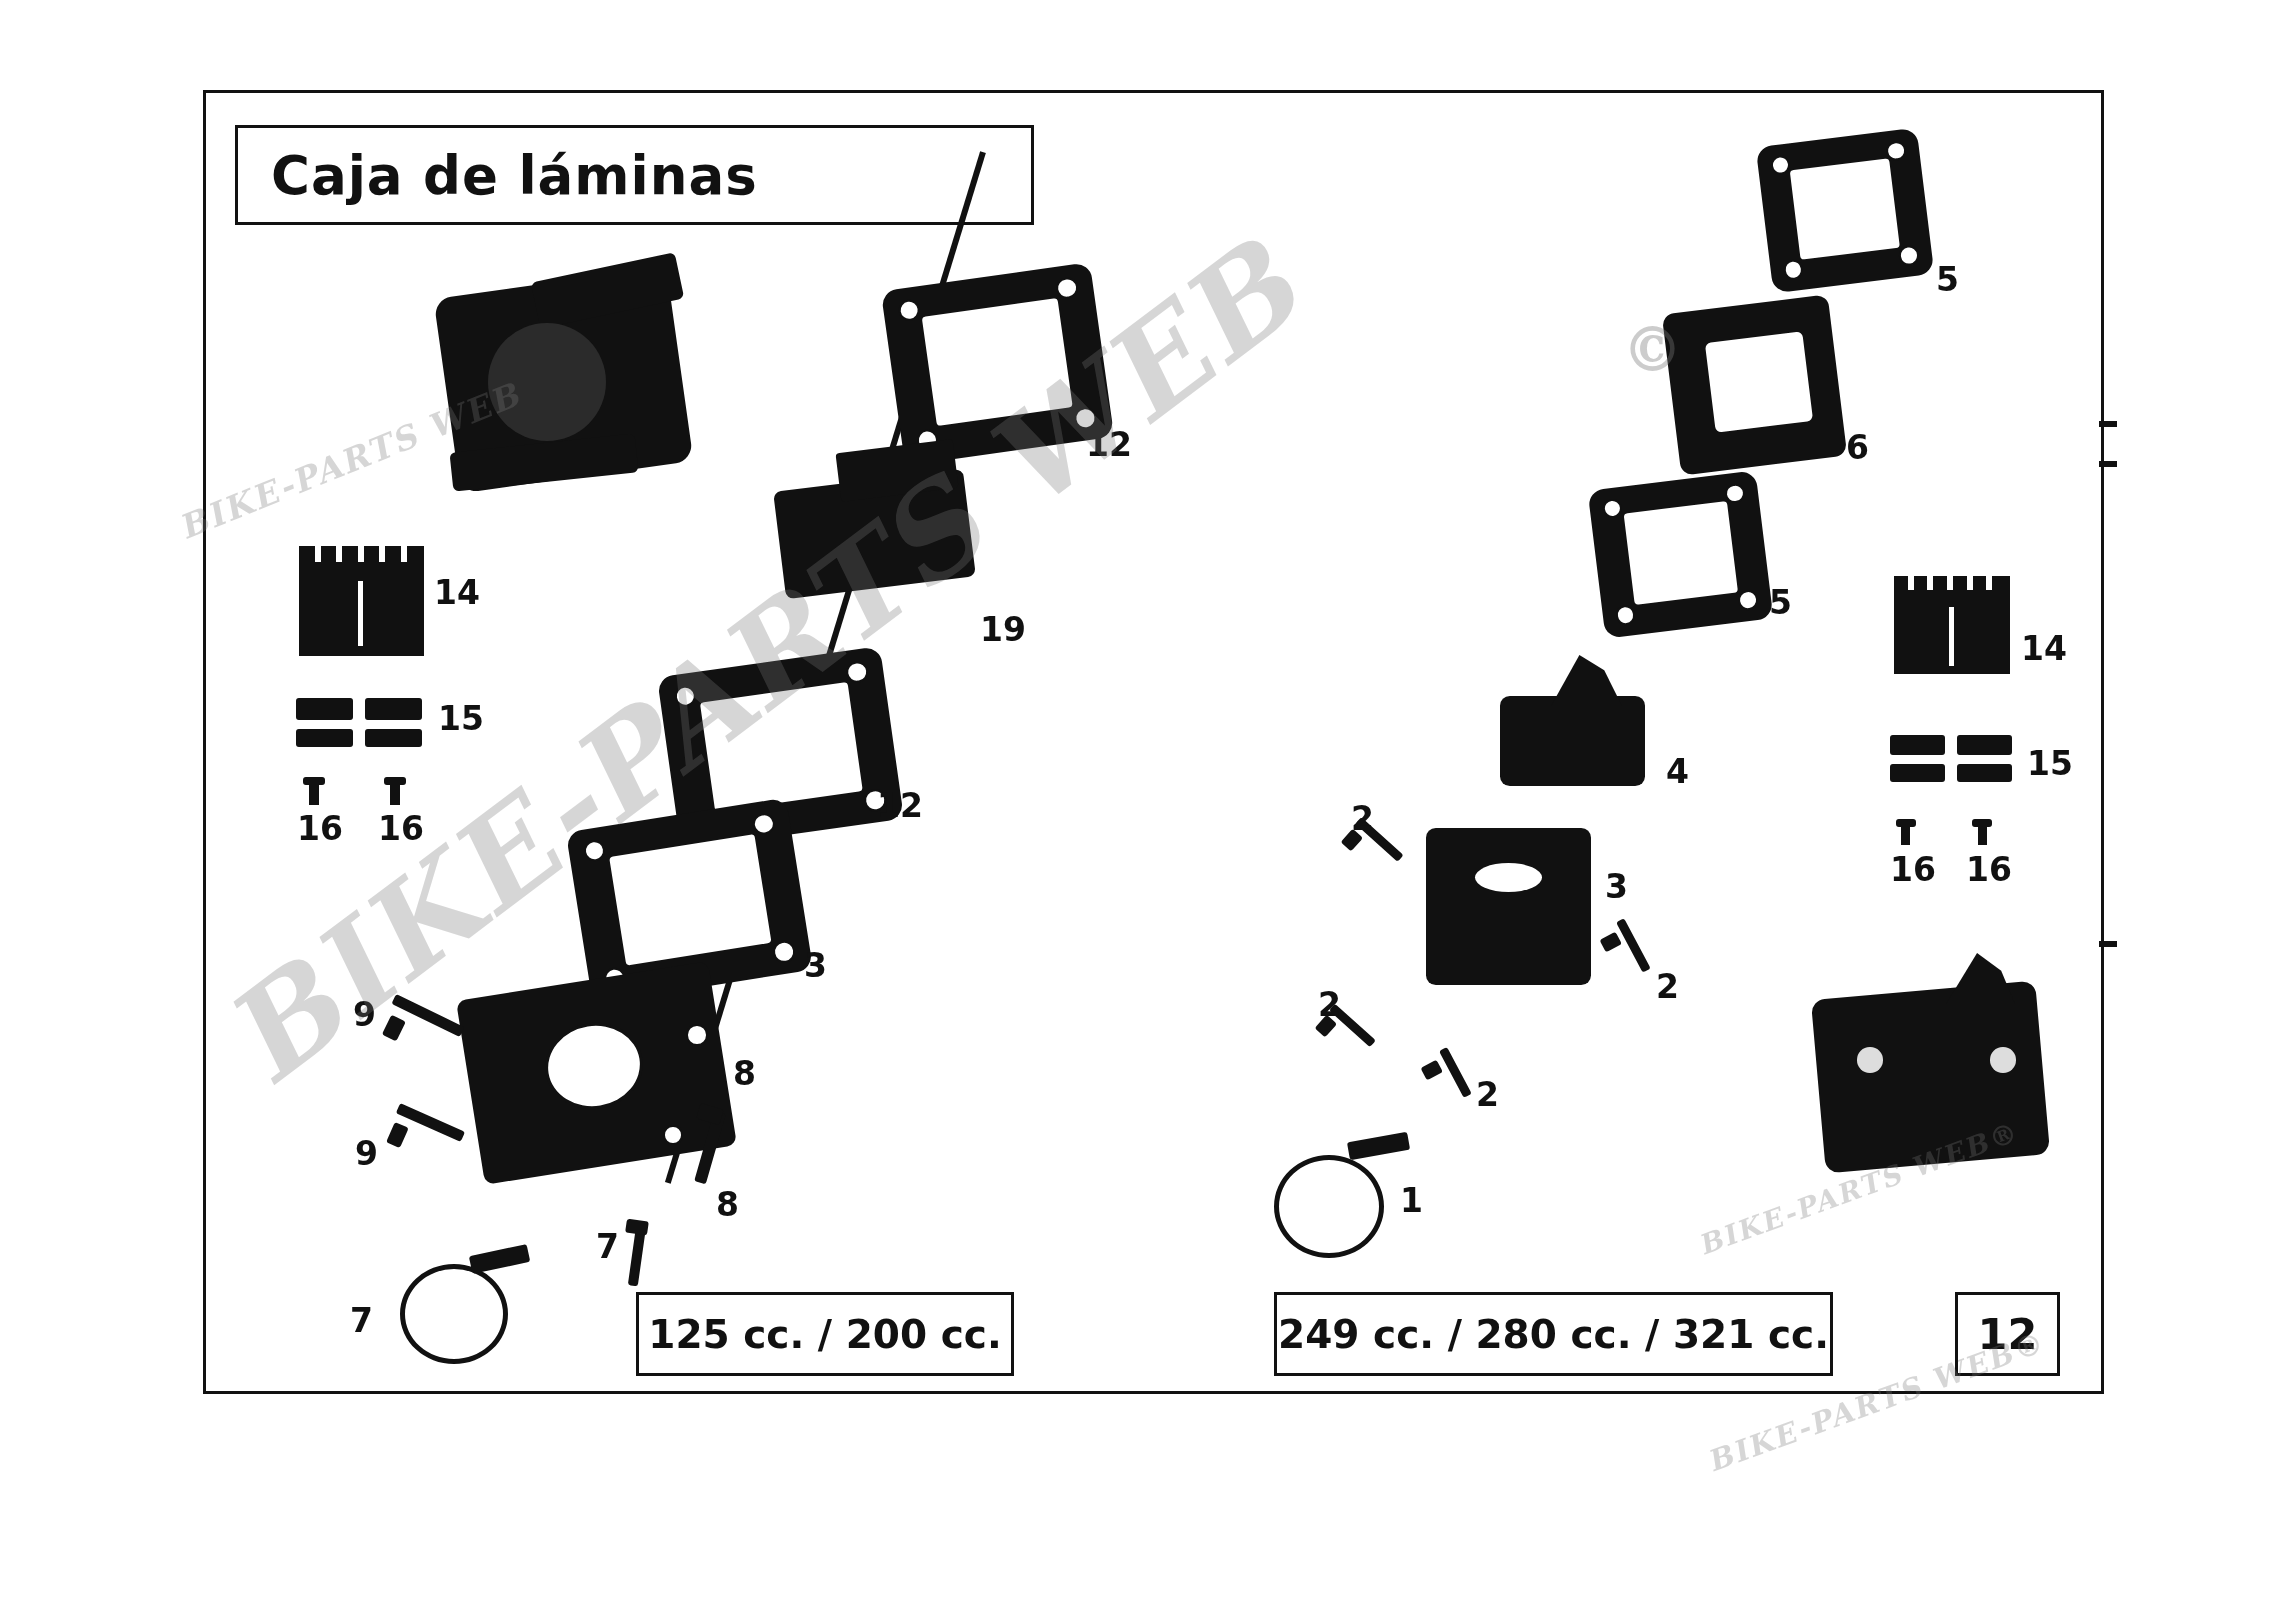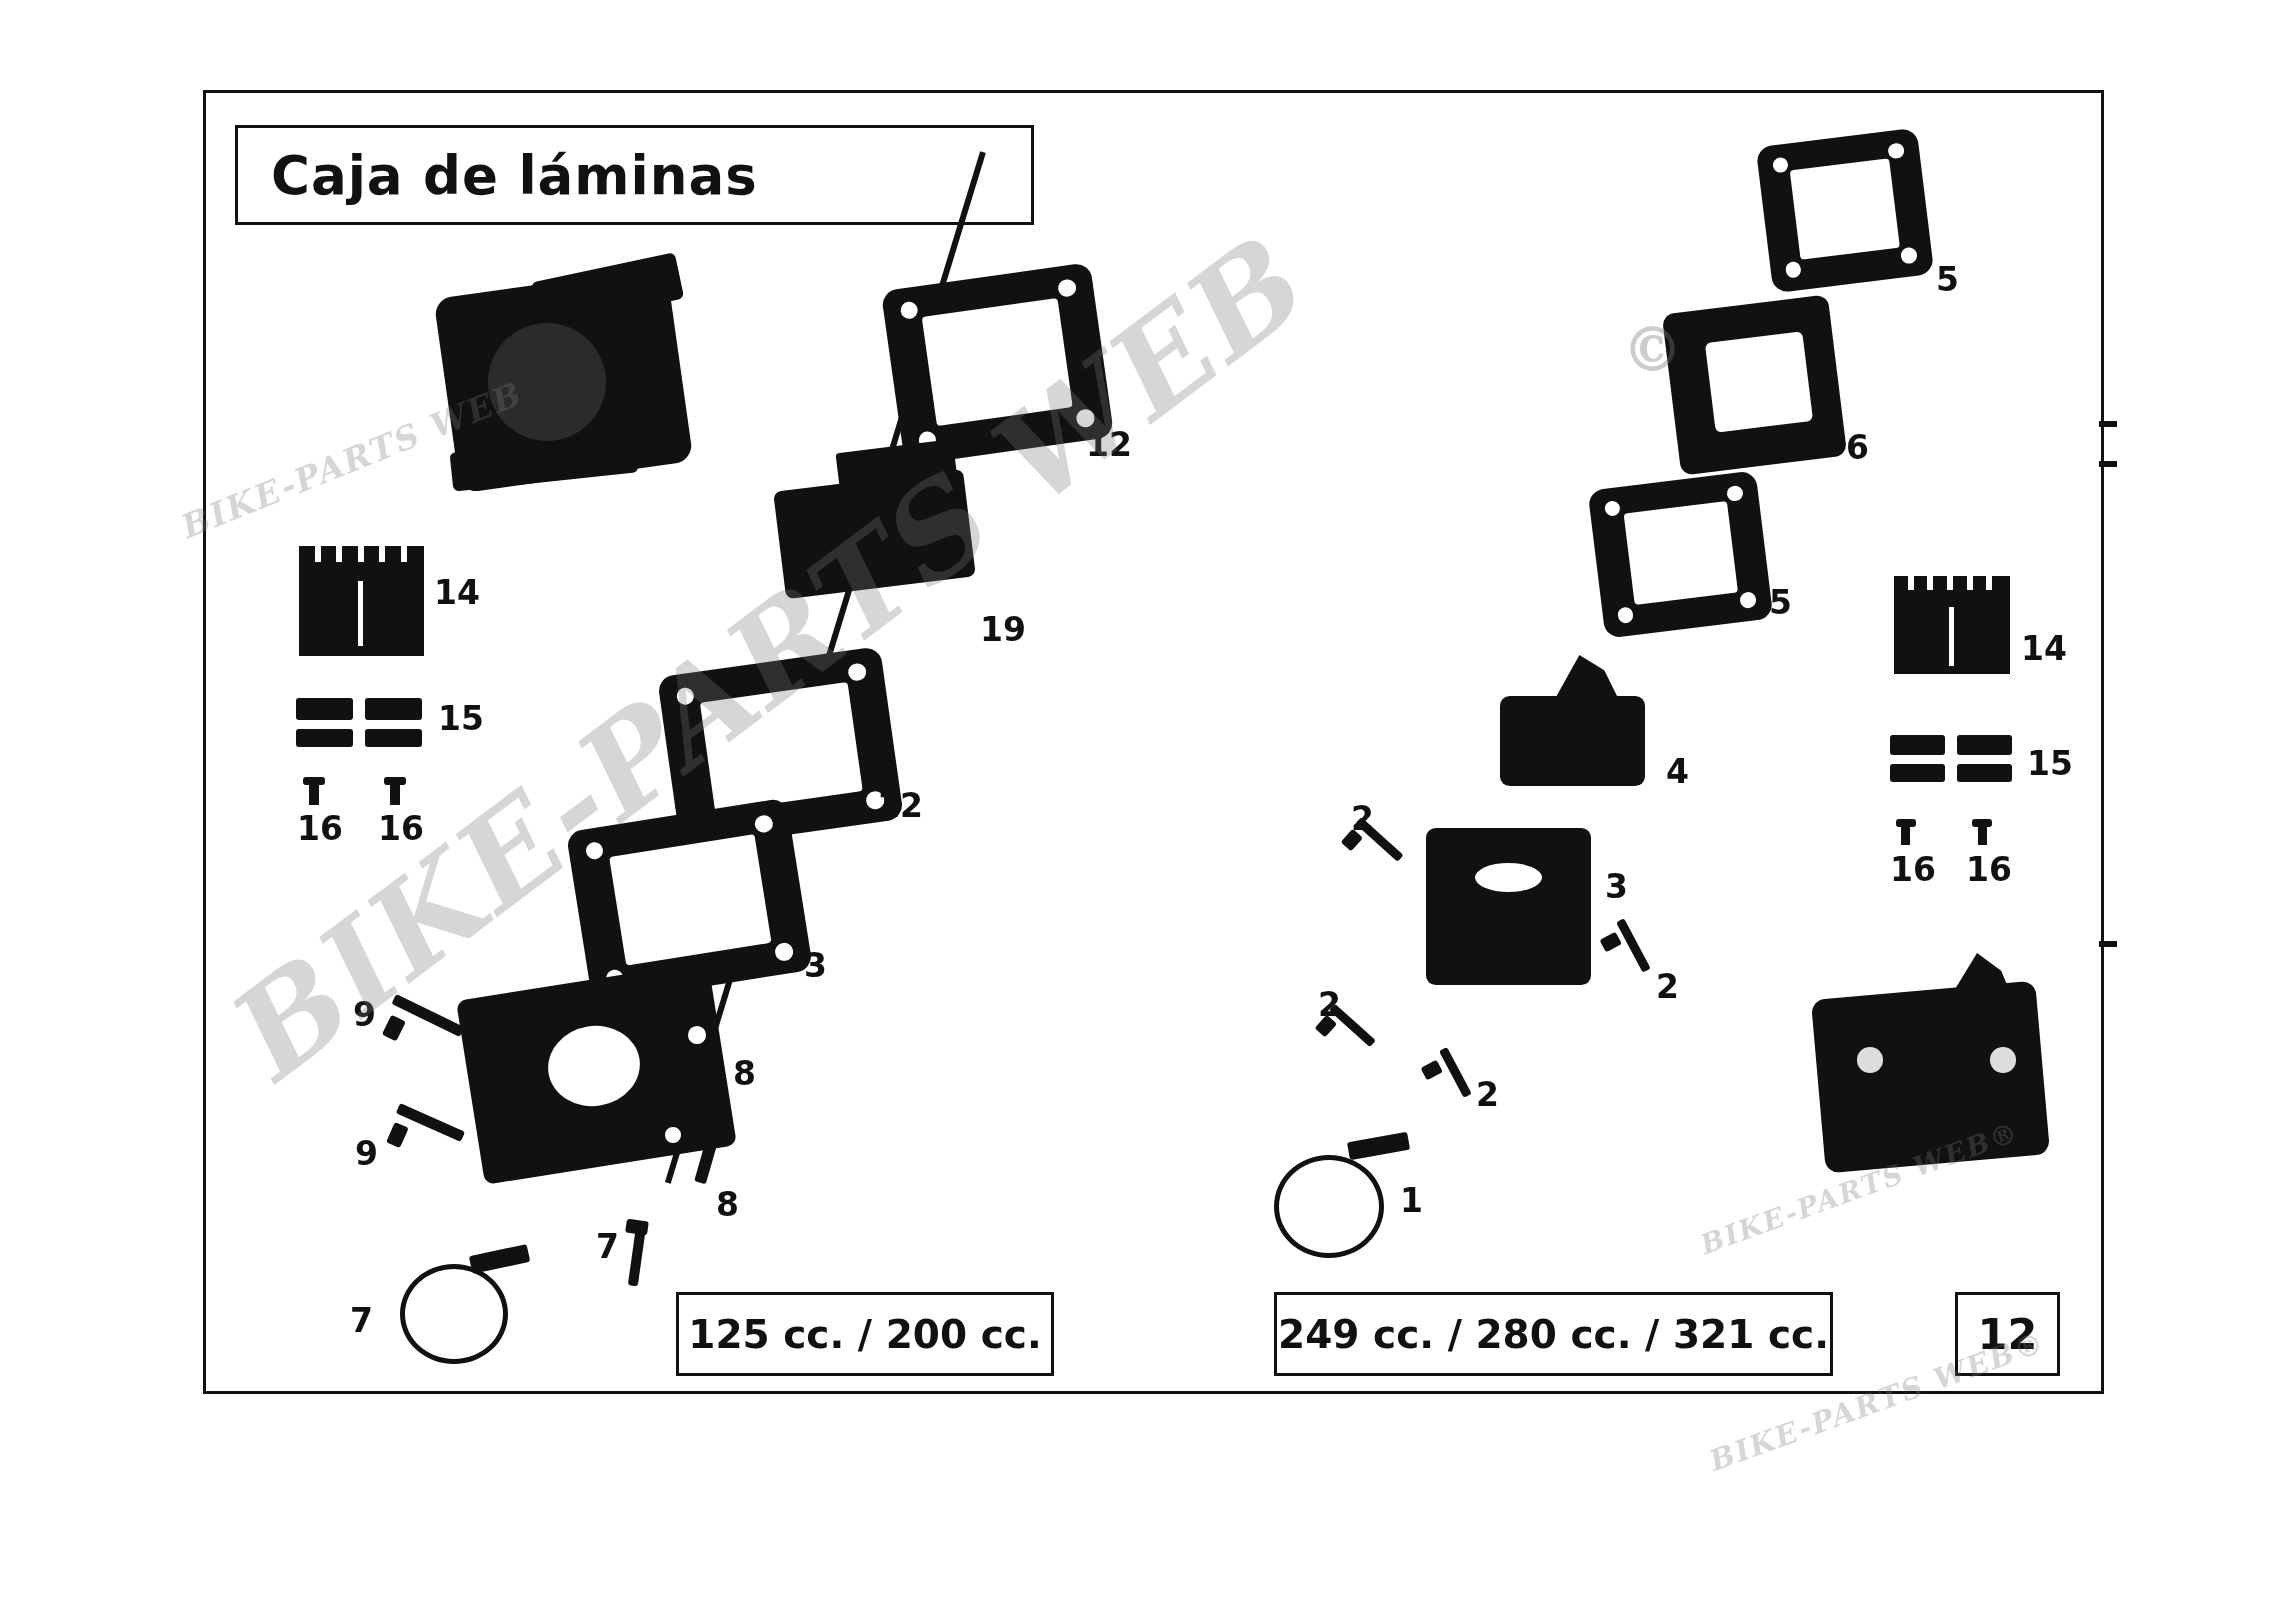--- a/index.html
+++ b/index.html
@@ -64,21 +64,21 @@
     justify-content: center;
   }
   .caption-box .caption-text {
     font-size: 39px;
     font-weight: bold;
     color: #111;
     font-family: "DejaVu Sans", sans-serif;
     white-space: nowrap;
   }
   #caption-left {
-    left: 676px;
+    left: 636px;
     top: 1292px;
     width: 378px;
     height: 84px;
     text-align: center;
   }
   #caption-right {
     left: 1274px;
     top: 1292px;
     width: 559px;
     height: 84px;

